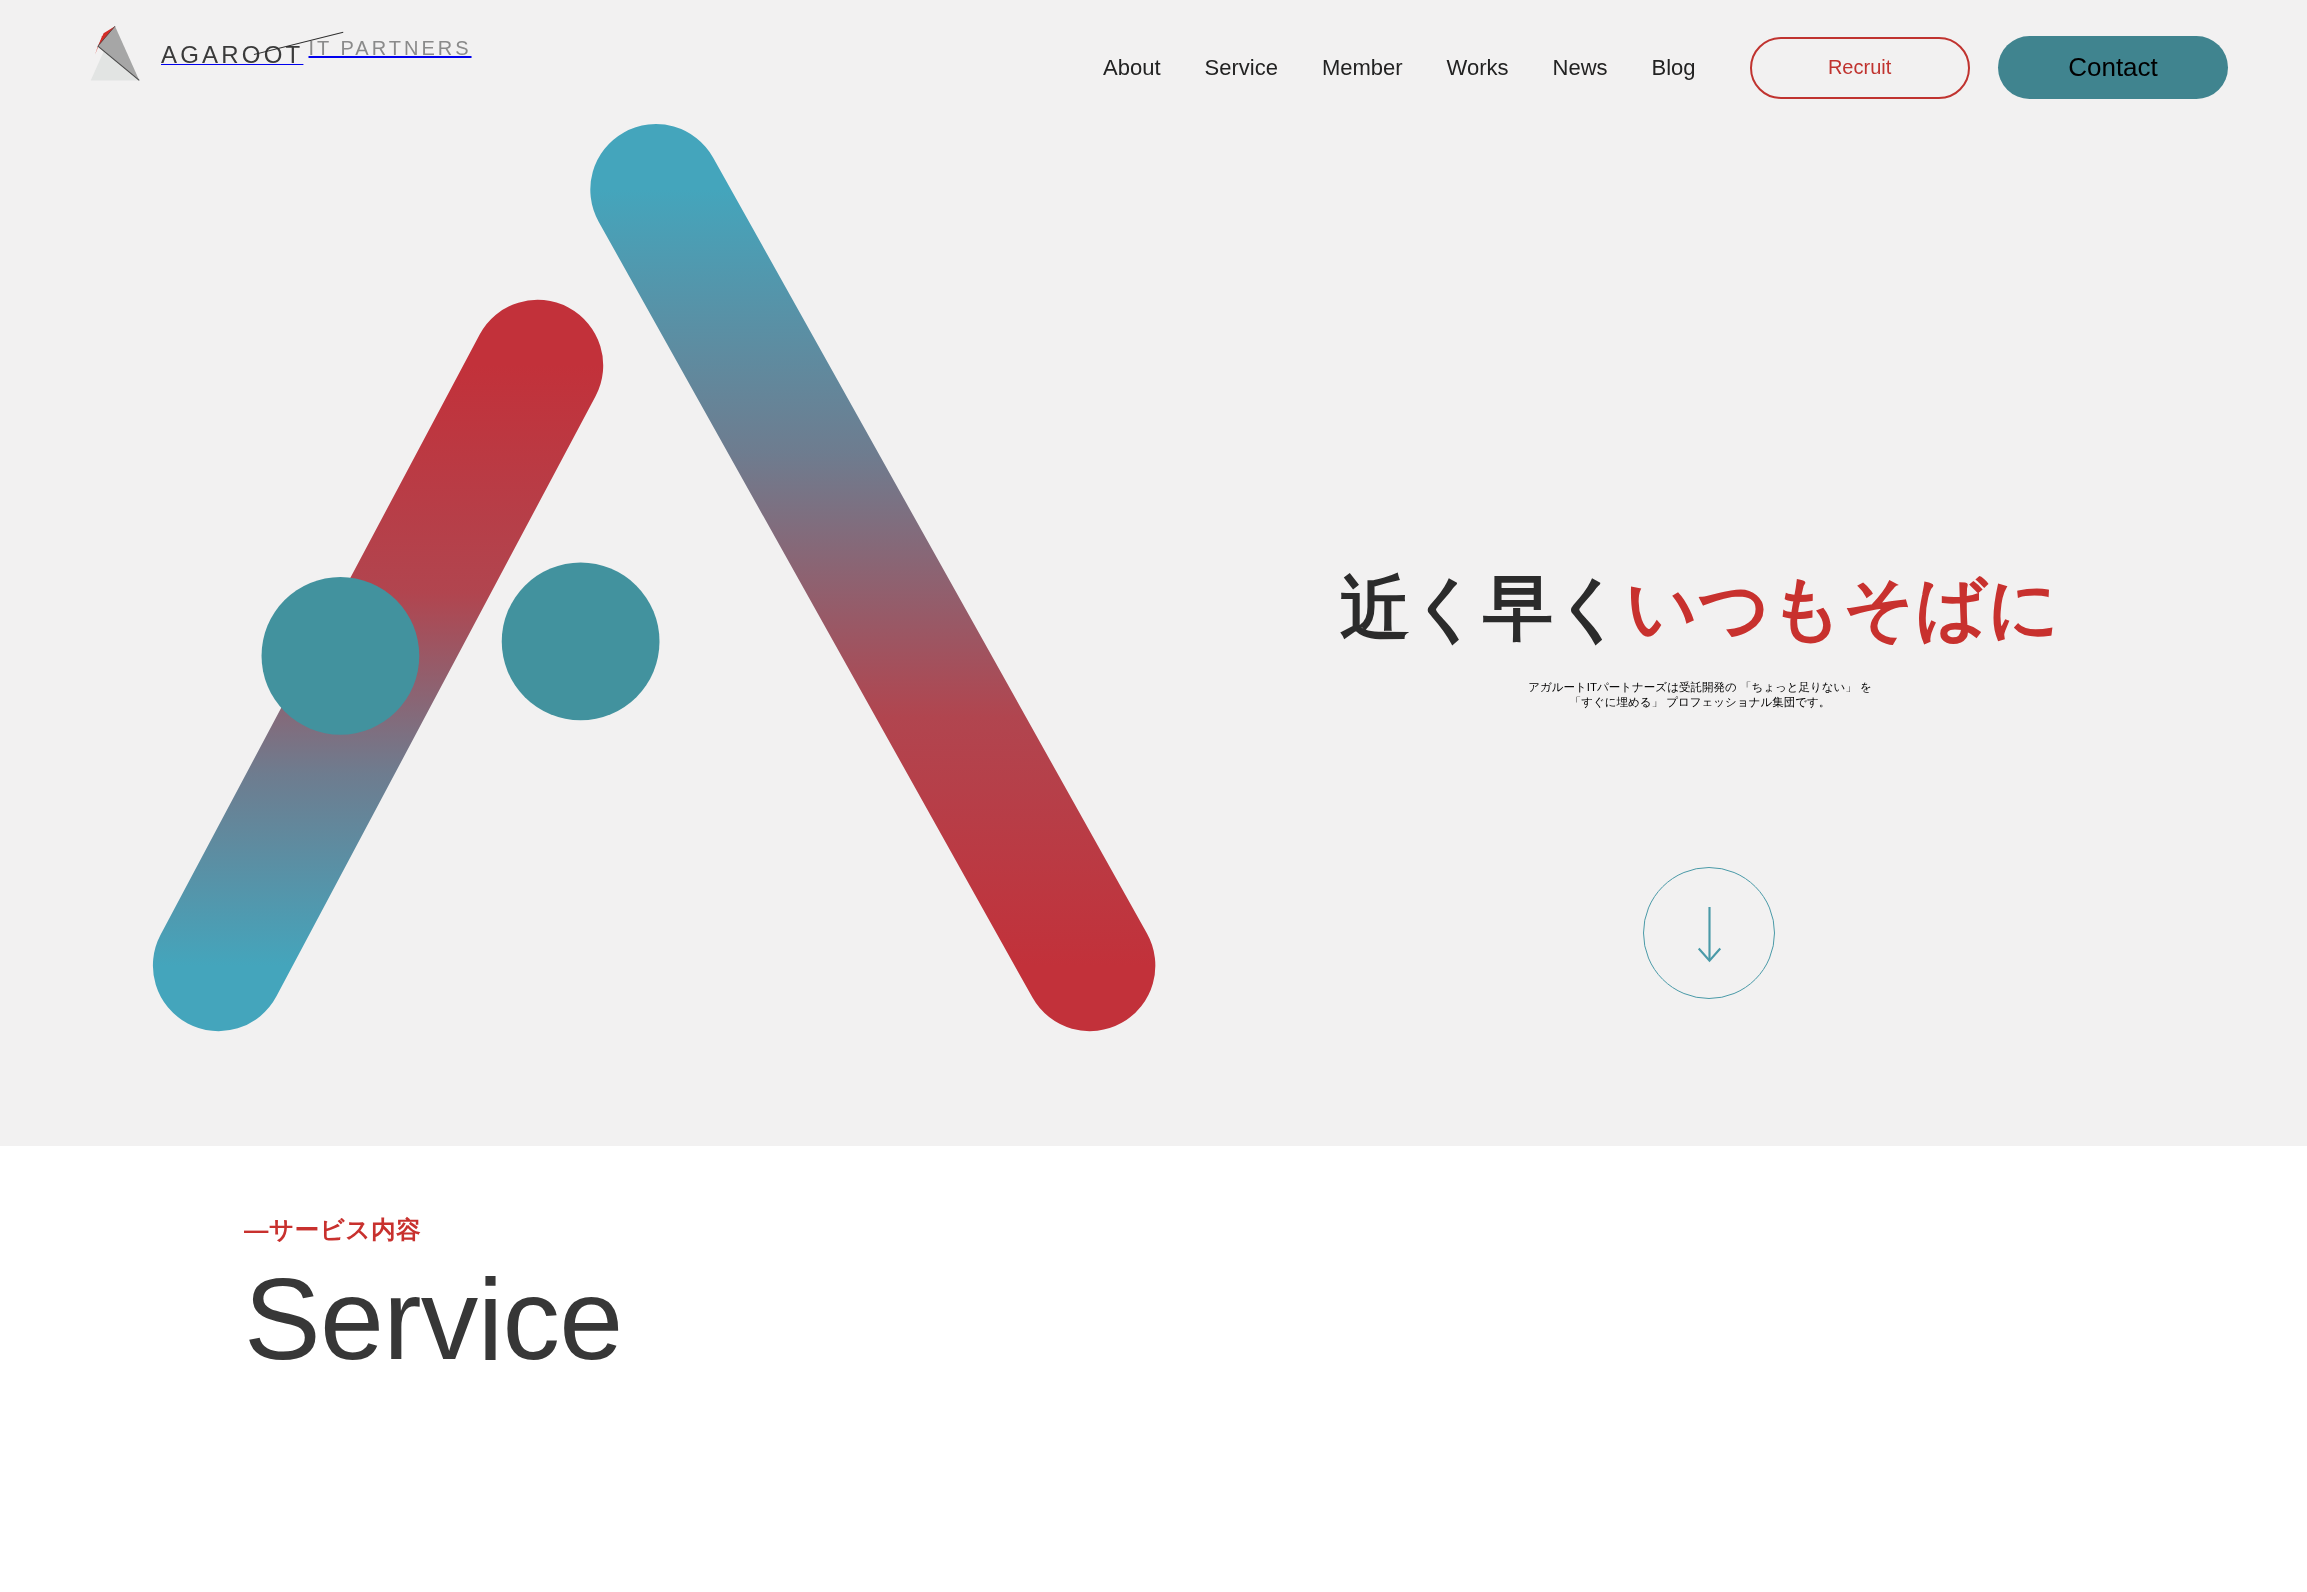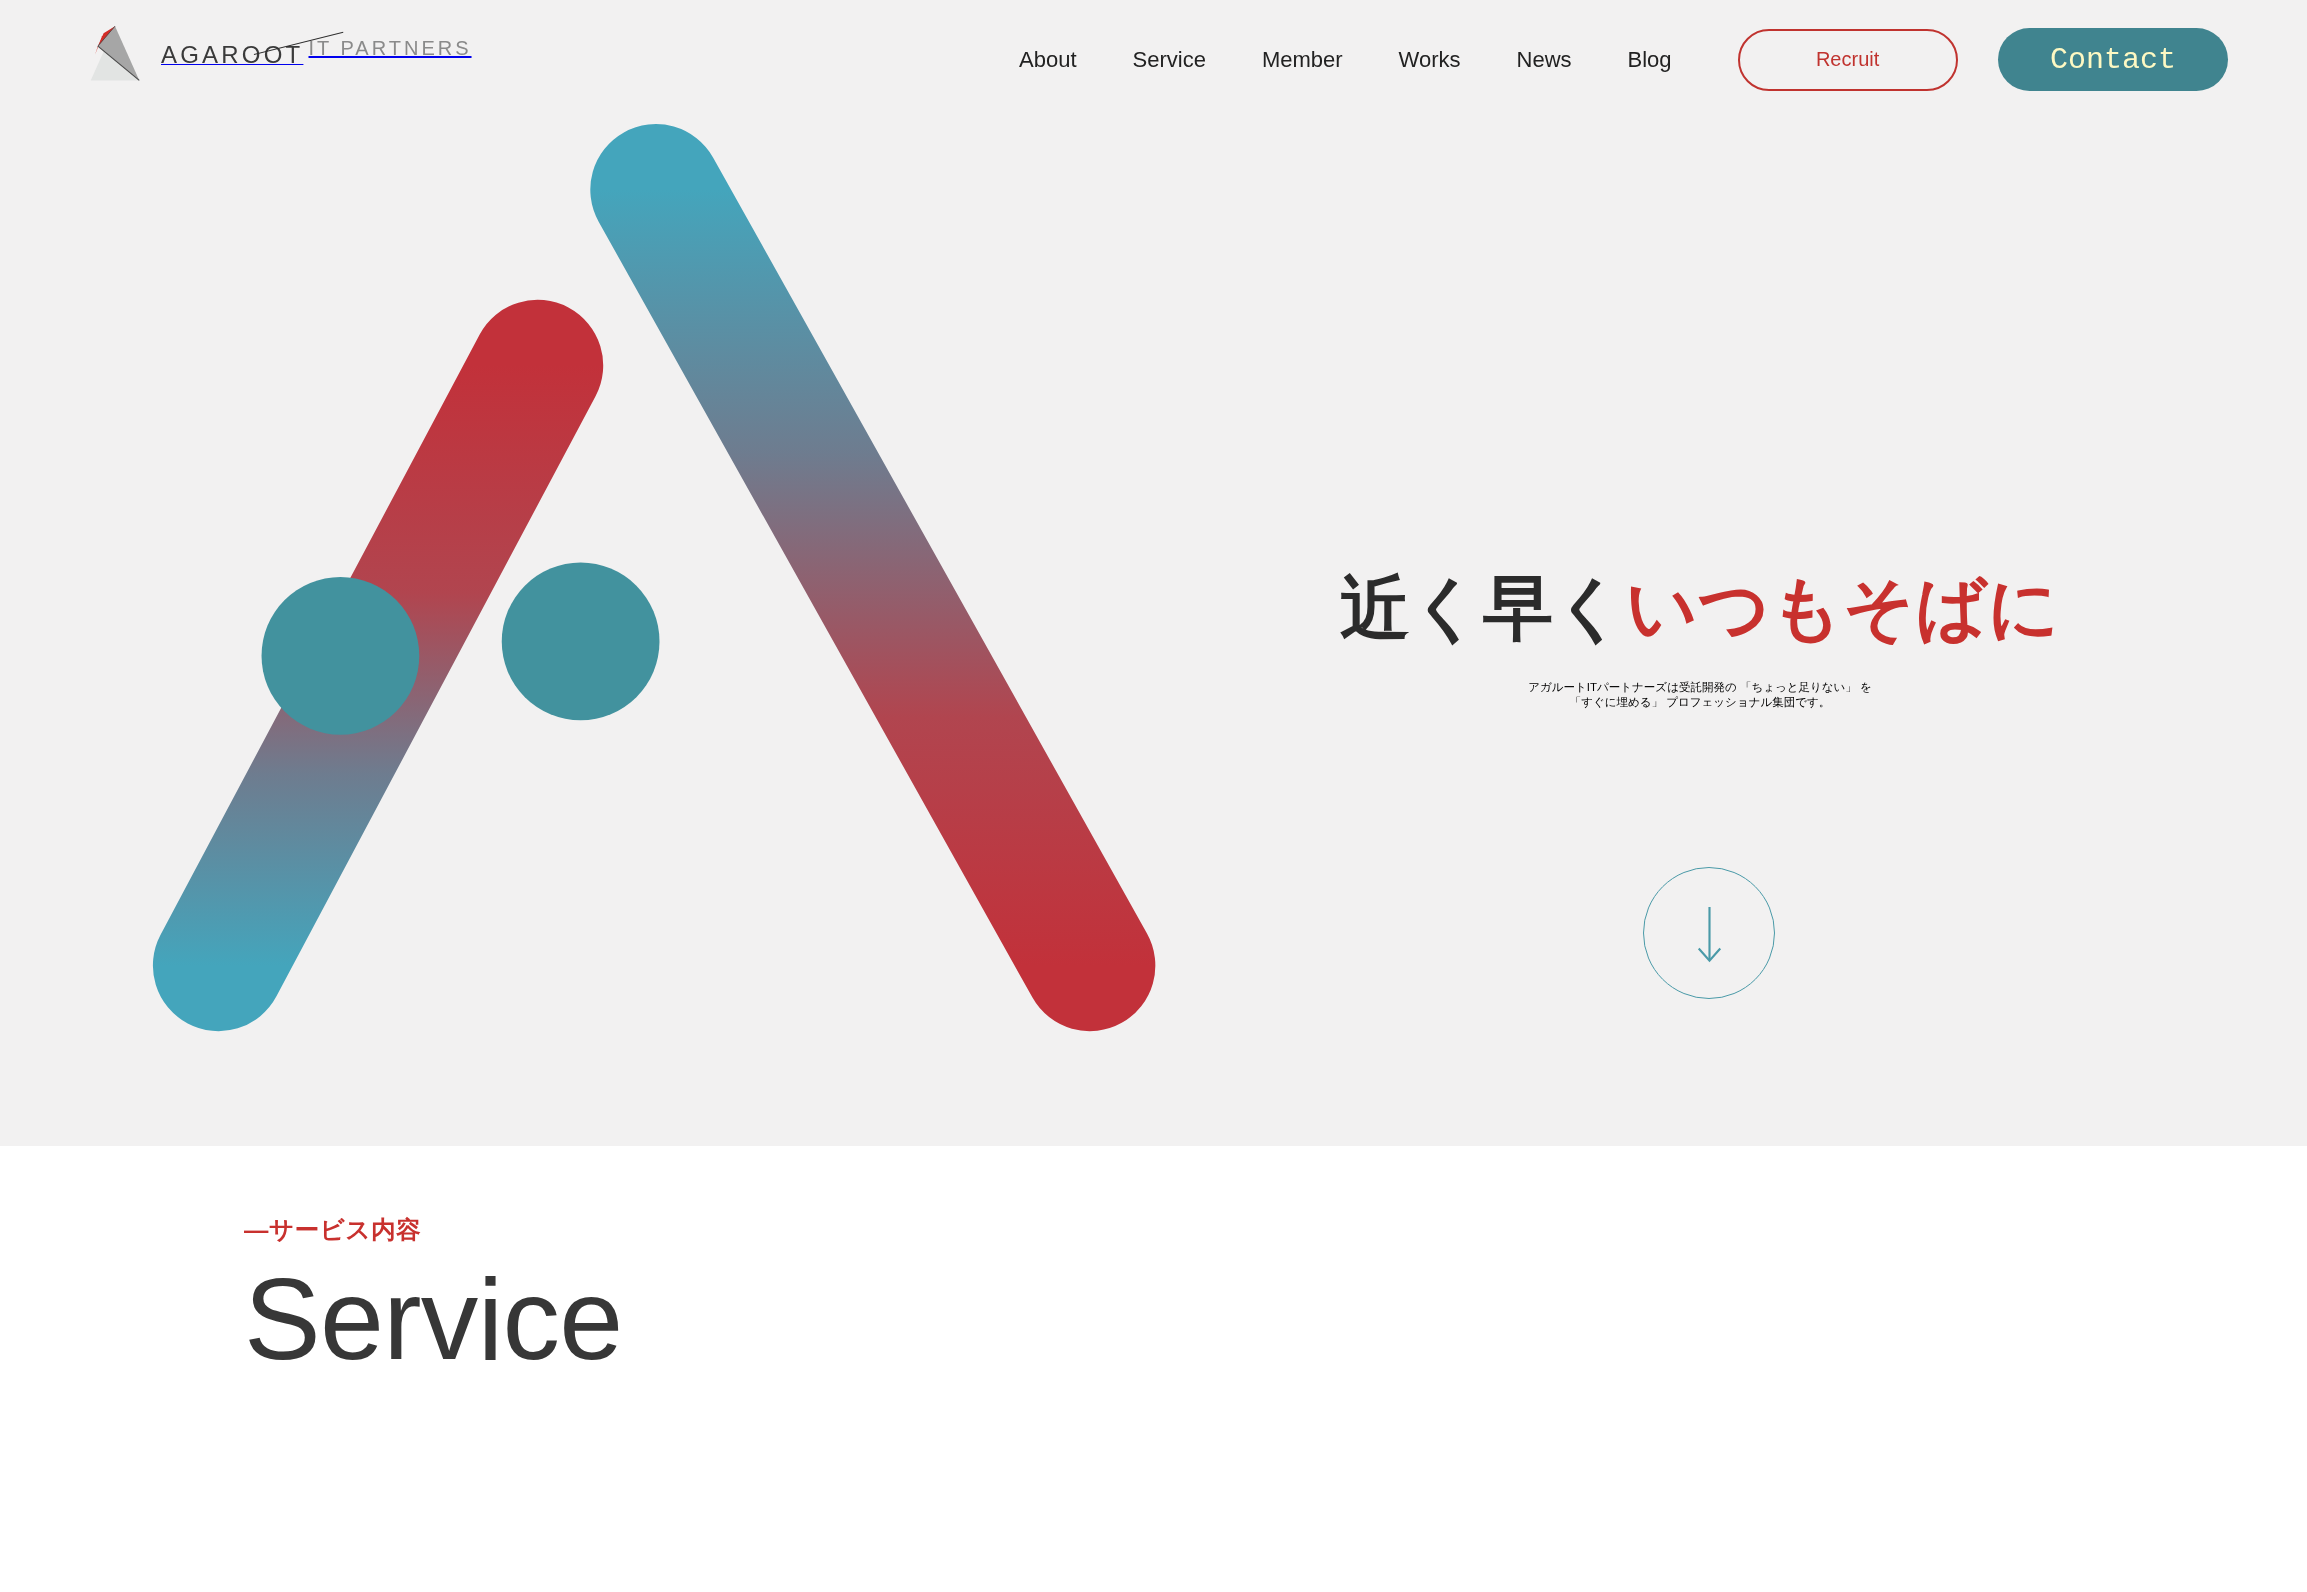--- a/index.html
+++ b/index.html
@@ -63,24 +63,24 @@
     letter-spacing:3px;
     color:#8a8a8a;
     line-height:17px;
     padding-left:2.2px;
     white-space:nowrap;
   }
 
   #nav {
     position:absolute;
     right:79px;
-    top:28px;
-    display:flex;
-    align-items:center;
-    gap:16px;
+    top:36px;
+    display:flex;
+    align-items:center;
+    gap:4px;
   }
   .nav-link {
     font-size:22px;
     color:#222222;
     text-decoration:none;
     padding:0 20px;
     line-height:62px;
     white-space:nowrap;
     cursor:pointer;
   }
@@ -99,27 +99,27 @@
     cursor:pointer;
     font-family:inherit;
   }
   #btn-contact {
     margin-left:24.4px;
     width:230px;
     height:63px;
     background:#40848F;
     border:none;
     border-radius:32px;
-    color:#fef9c3;
-    font-size:30px;
+    color:#000000;
+    font-size:26px;
     display:flex;
     align-items:center;
     justify-content:center;
     cursor:pointer;
-    font-family:Liberation Mono, monospace;
+    font-family:Liberation Sans, sans-serif;
   }
 
   
   #hero-graphic {
     position:absolute;
     left:136px;
     top:118px;
     width:1047px;
     height:925px;
   }

